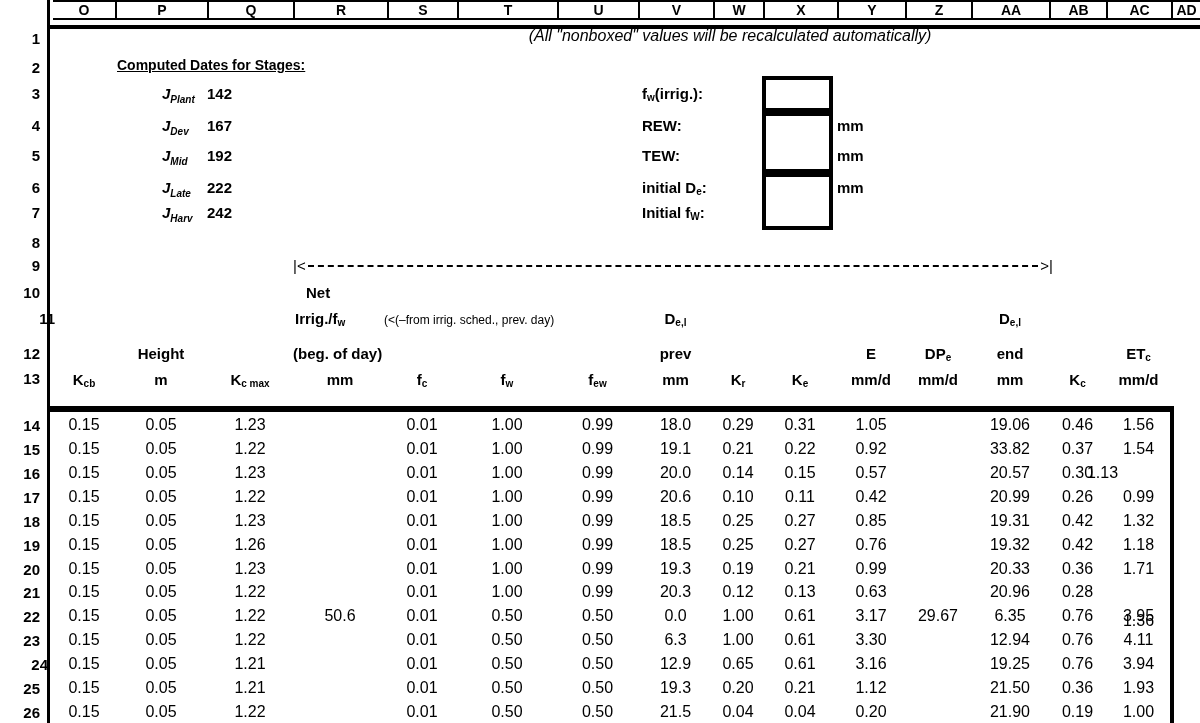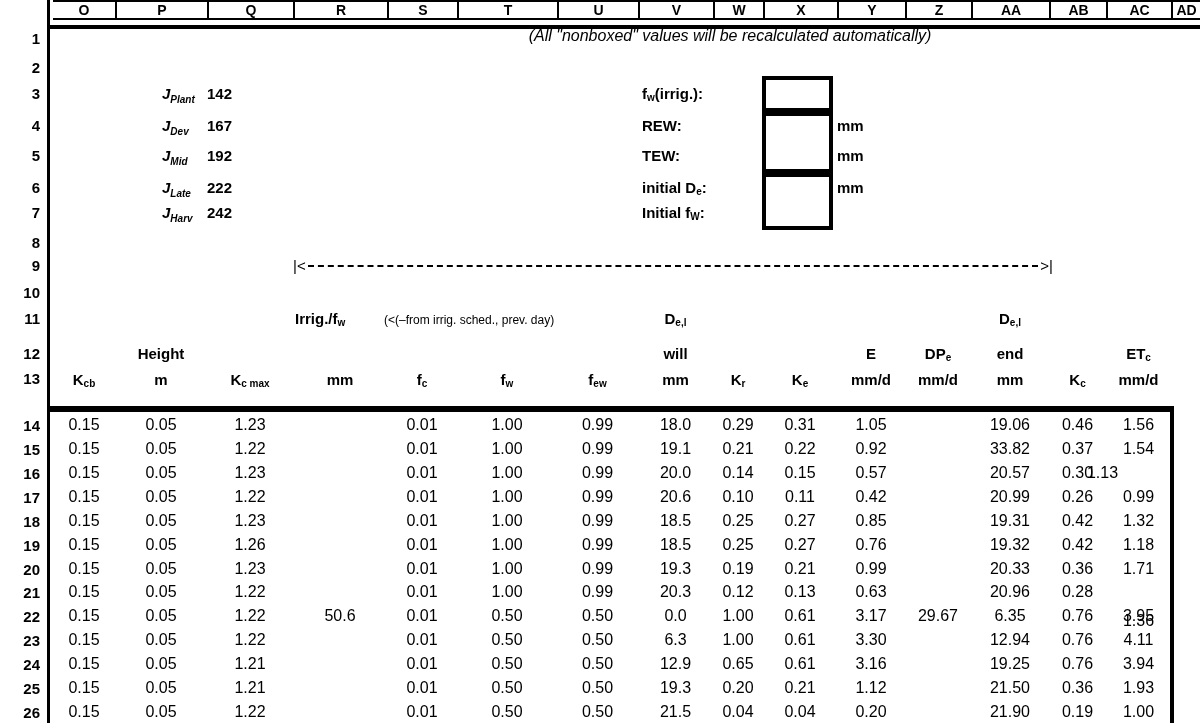--- a/index.html
+++ b/index.html
@@ -63,37 +63,38 @@
     <div class="abs rownum c" style="left: 0px; top: 27px;">1</div>
     <div class="abs rownum c" style="left: 0px; top: 56px;">2</div>
     <div class="abs rownum c" style="left: 0px; top: 82px;">3</div>
     <div class="abs rownum c" style="left: 0px; top: 114px;">4</div>
     <div class="abs rownum c" style="left: 0px; top: 144px;">5</div>
     <div class="abs rownum c" style="left: 0px; top: 176px;">6</div>
     <div class="abs rownum c" style="left: 0px; top: 201px;">7</div>
     <div class="abs rownum c" style="left: 0px; top: 231px;">8</div>
     <div class="abs rownum c" style="left: 0px; top: 254px;">9</div>
     <div class="abs rownum c" style="left: 0px; top: 281px;">10</div>
-    <div class="abs rownum c" style="left: 0px; top: 307px;">11</div>
+    <div class="abs rownum c" style="left: 0px; top: 307px; padding-left: 15px;">11</div>
     <div class="abs rownum c" style="left: 0px; top: 342px;">12</div>
     <div class="abs rownum c" style="left: 0px; top: 367px;">13</div>
     <div class="abs rownum c" style="left: 0px; top: 414px;">14</div>
     <div class="abs rownum c" style="left: 0px; top: 438px;">15</div>
     <div class="abs rownum c" style="left: 0px; top: 462px;">16</div>
     <div class="abs rownum c" style="left: 0px; top: 486px;">17</div>
     <div class="abs rownum c" style="left: 0px; top: 510px;">18</div>
     <div class="abs rownum c" style="left: 0px; top: 534px;">19</div>
     <div class="abs rownum c" style="left: 0px; top: 558px;">20</div>
     <div class="abs rownum c" style="left: 0px; top: 581px;">21</div>
     <div class="abs rownum c" style="left: 0px; top: 605px;">22</div>
     <div class="abs rownum c" style="left: 0px; top: 629px;">23</div>
-    <div class="abs rownum c" style="left: 0px; top: 653px;">24</div>
+    <div class="abs rownum c" style="left: 8px; top: 653px;">24</div>
     <div class="abs rownum c" style="left: 0px; top: 677px;">25</div>
     <div class="abs rownum c" style="left: 0px; top: 701px;">26</div>
     <div class="abs c note" style="left: 430px; top: 25px; width: 600px; height: 22px;">(All "nonboxed" values will be recalculated automatically)</div>
+    <div class="abs l stages-title" style="left: 117px; top: 55px; height: 20px;">Computed Dates for Stages:</div>
     <div class="abs l stage-line" style="left: 162px; top: 82px; width: 120px;">
       <span class="stage-sym"><span>J</span><span class="sub i">Plant</span></span>
       <span>142</span>
     </div>
     <div class="abs l stage-line" style="left: 162px; top: 114px; width: 120px;">
       <span class="stage-sym"><span>J</span><span class="sub i">Dev</span></span>
       <span>167</span>
     </div>
     <div class="abs l stage-line" style="left: 162px; top: 144px; width: 120px;">
       <span class="stage-sym"><span>J</span><span class="sub i">Mid</span></span>
@@ -138,41 +139,47 @@
     <div class="abs r boxval" style="left: 766px; top: 201px; width: 60px;">1</div>
     <div class="abs boxseg" style="left: 762px; top: 76px; width: 71px; height: 36px;"></div>
     <div class="abs boxseg" style="left: 762px; top: 112px; width: 71px; height: 61px;"></div>
     <div class="abs boxseg" style="left: 762px; top: 173px; width: 71px; height: 57px;"></div>
     <div class="abs calcline" style="left: 293px; top: 254px; width: 760px;">
       <span class="cap">|&lt;</span>
       <span class="dash"></span>
       <span class="dash"></span>
       <span class="cap">&gt;|</span>
     </div>
+    <div class="abs l hlabel" style="left: 306px; top: 281px; width: 300px;">
+      <span>Net</span>
+    </div>
     <div class="abs l hlabel" style="left: 295px; top: 307px; width: 300px;">
       <span>Irrig./f</span>
       <span class="sub">w</span>
     </div>
     <div class="abs l hlabel small" style="left: 384px; top: 309px; width: 300px;">
       <span>(&lt;</span>
       <span>(–from irrig. sched., prev. day)</span>
     </div>
     <div class="abs c hlabel" style="left: 638px; top: 307px; width: 75px;">
       <span>D</span>
       <span class="sub">e,l</span>
     </div>
     <div class="abs c hlabel" style="left: 971px; top: 307px; width: 78px;">
       <span>D</span>
       <span class="sub">e,l</span>
     </div>
     <div class="abs c hlabel" style="left: 115px; top: 342px; width: 92px;">
       <span>Height</span>
     </div>
+    <div class="abs l hlabel" style="left: 293px; top: 342px; width: 300px;">
+      <span>(beg. of day)</span>
+    </div>
     <div class="abs c hlabel" style="left: 638px; top: 342px; width: 75px;">
-      <span>will</span>
+      <span>prev</span>
     </div>
     <div class="abs c hlabel" style="left: 837px; top: 342px; width: 68px;">
       <span>E</span>
     </div>
     <div class="abs c hlabel" style="left: 905px; top: 342px; width: 66px;">
       <span>DP</span>
       <span class="sub">e</span>
     </div>
     <div class="abs c hlabel" style="left: 971px; top: 342px; width: 78px;">
       <span>end</span>

